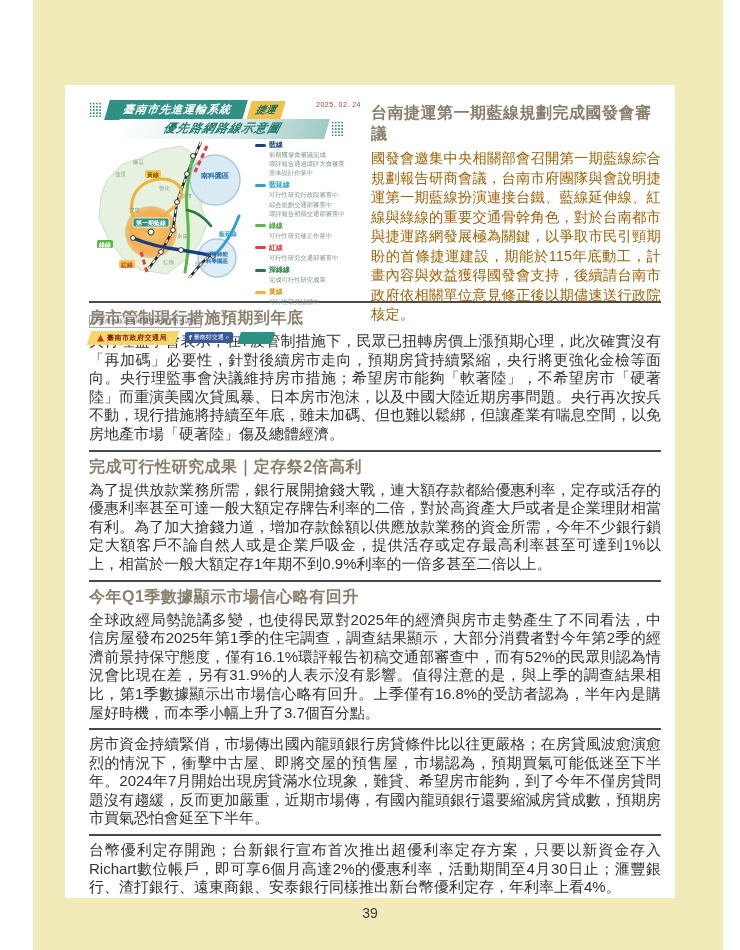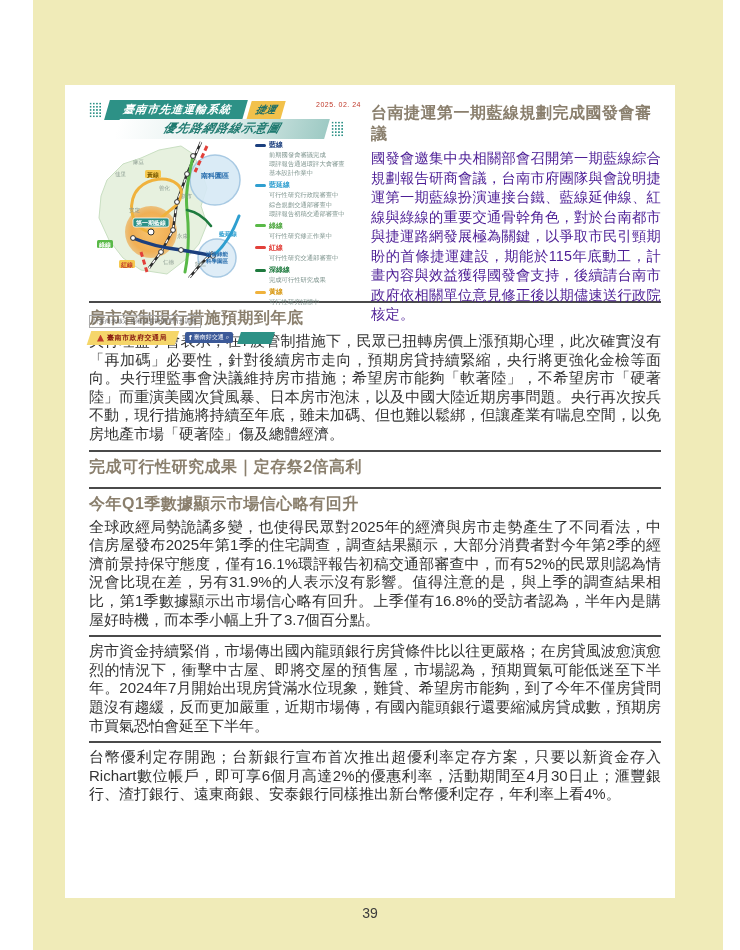--- a/index.html
+++ b/index.html
@@ -42,21 +42,21 @@
   .org-strip .inner { transform:skewX(18deg); display:flex; align-items:center; gap:3px; }
   .org-logo { width:7px; height:7px; background:#c03a2b; clip-path:polygon(0 100%, 50% 0, 100% 100%); }
   .org-name { font-size:7px; color:#8a1f14; font-weight:bold; letter-spacing:.5px; }
   .teal-para { background:#2d9186; transform:skewX(-18deg); width:34px; height:12px; }
   .fb-badge { display:flex; align-items:center; background:#3b5998; color:#fff; border-radius:2px; font-size:6px; padding:1px 4px; margin:0 6px 0 8px; gap:2px; }
   .fb-f { font-weight:bold; font-size:8px; }
 
   
   .article { flex:1; padding-top:8px; }
   .article-title { color:#8a7f6d; font-weight:bold; font-size:16px; letter-spacing:.5px; margin-bottom:4px; }
-  .article-body { font-size:14.3px; line-height:19.5px; color:#4c1d95; text-align:justify; letter-spacing:.2px; }
+  .article-body { font-size:14.3px; line-height:19.5px; color:#a16207; text-align:justify; letter-spacing:.2px; }
 
   
   .section { border-top:2px solid #4a4a4a; padding:5px 0 6px; }
   .sec-title { color:#8a7f6d; font-weight:bold; font-size:16px; letter-spacing:.5px; margin-bottom:3px; }
   .sec-body { font-size:15px; line-height:18.6px; color:#333; text-align:justify; letter-spacing:0; }
 
   .page-number { position:absolute; left:65px; top:905px; width:610px; text-align:center; font-size:14px; color:#3c3c3c; }
 
   svg text { font-family:"Liberation Sans", sans-serif; }
 </style>
@@ -232,20 +232,21 @@
       </div>
     </div>
 
     <div class="section">
       <div class="sec-title">房市管制現行措施預期到年底</div>
       <div class="sec-body">央行理監事會表示，在7波管制措施下，民眾已扭轉房價上漲預期心理，此次確實沒有「再加碼」必要性，針對後續房市走向，預期房貸持續緊縮，央行將更強化金檢等面向。央行理監事會決議維持房市措施；希望房市能夠「軟著陸」，不希望房市「硬著陸」而重演美國次貸風暴、日本房市泡沫，以及中國大陸近期房事問題。央行再次按兵不動，現行措施將持續至年底，雖未加碼、但也難以鬆綁，但讓產業有喘息空間，以免房地產市場「硬著陸」傷及總體經濟。</div>
     </div>
 
     <div class="section">
       <div class="sec-title">完成可行性研究成果｜定存祭2倍高利</div>
+      <div class="sec-body">為了提供放款業務所需，銀行展開搶錢大戰，連大額存款都給優惠利率，定存或活存的優惠利率甚至可達一般大額定存牌告利率的二倍，對於高資產大戶或者是企業理財相當有利。為了加大搶錢力道，增加存款餘額以供應放款業務的資金所需，今年不少銀行鎖定大額客戶不論自然人或是企業戶吸金，提供活存或定存最高利率甚至可達到1%以上，相當於一般大額定存1年期不到0.9%利率的一倍多甚至二倍以上。</div>
     </div>
 
     <div class="section">
       <div class="sec-title">今年Q1季數據顯示市場信心略有回升</div>
       <div class="sec-body">全球政經局勢詭譎多變，也使得民眾對2025年的經濟與房市走勢產生了不同看法，中信房屋發布2025年第1季的住宅調查，調查結果顯示，大部分消費者對今年第2季的經濟前景持保守態度，僅有16.1%環評報告初稿交通部審查中，而有52%的民眾則認為情況會比現在差，另有31.9%的人表示沒有影響。值得注意的是，與上季的調查結果相比，第1季數據顯示出市場信心略有回升。上季僅有16.8%的受訪者認為，半年內是購屋好時機，而本季小幅上升了3.7個百分點。</div>
     </div>
 
     <div class="section">
       <div class="sec-body">房市資金持續緊俏，市場傳出國內龍頭銀行房貸條件比以往更嚴格；在房貸風波愈演愈烈的情況下，衝擊中古屋、即將交屋的預售屋，市場認為，預期買氣可能低迷至下半年。2024年7月開始出現房貸滿水位現象，難貸、希望房市能夠，到了今年不僅房貸問題沒有趨緩，反而更加嚴重，近期市場傳，有國內龍頭銀行還要縮減房貸成數，預期房市買氣恐怕會延至下半年。</div>
     </div>

